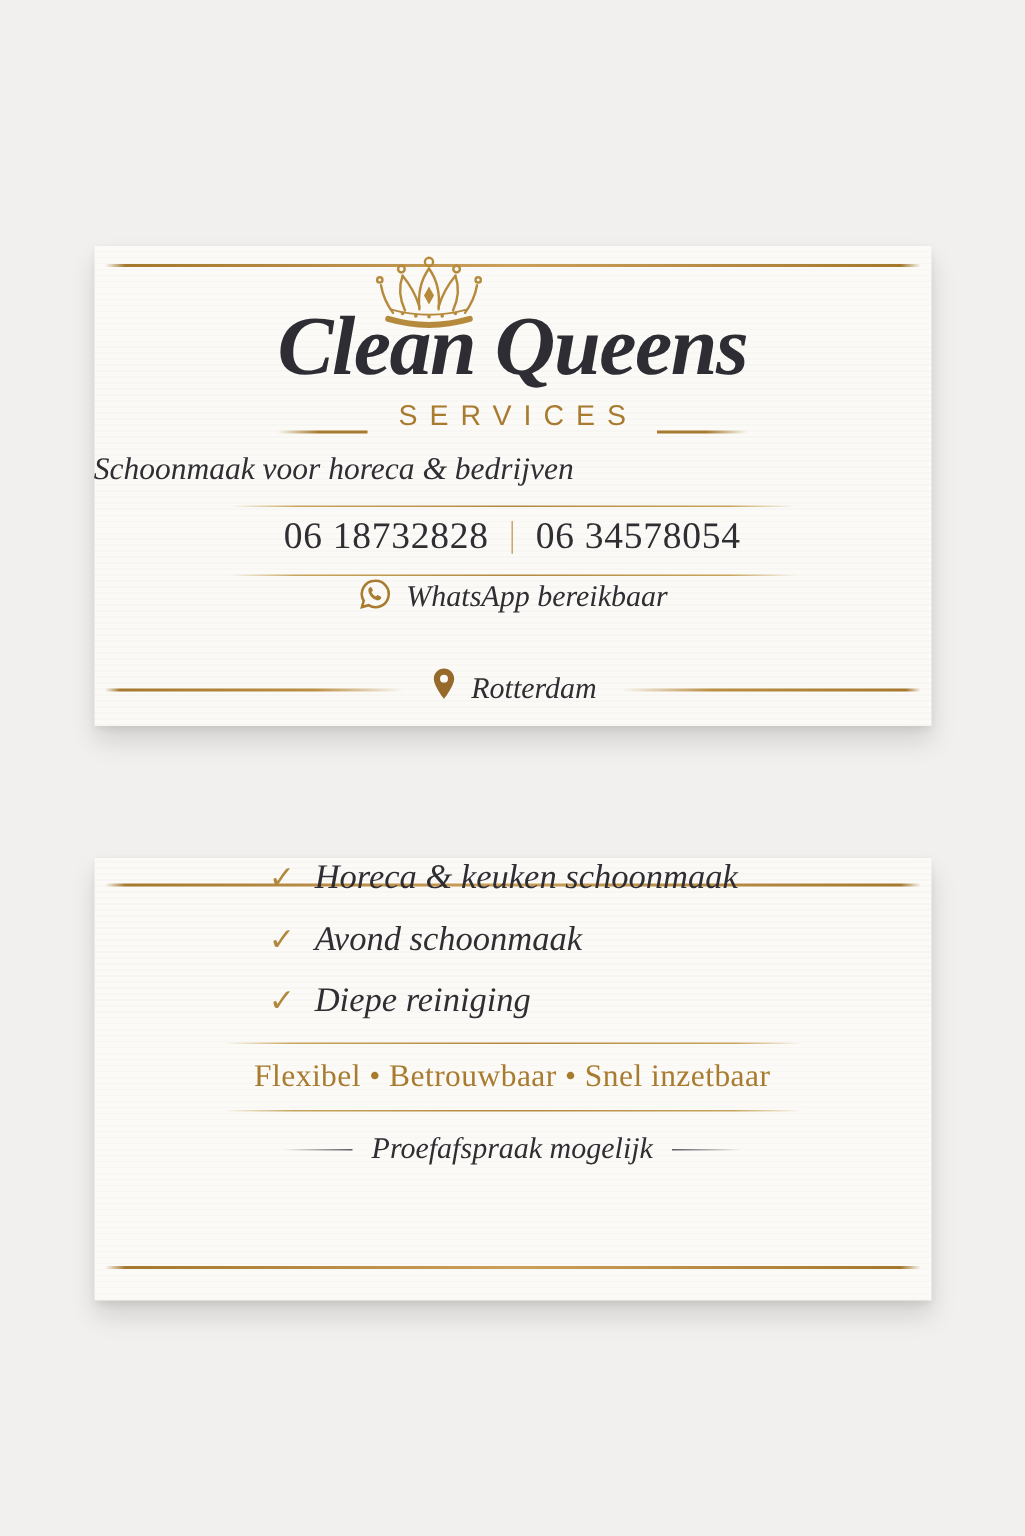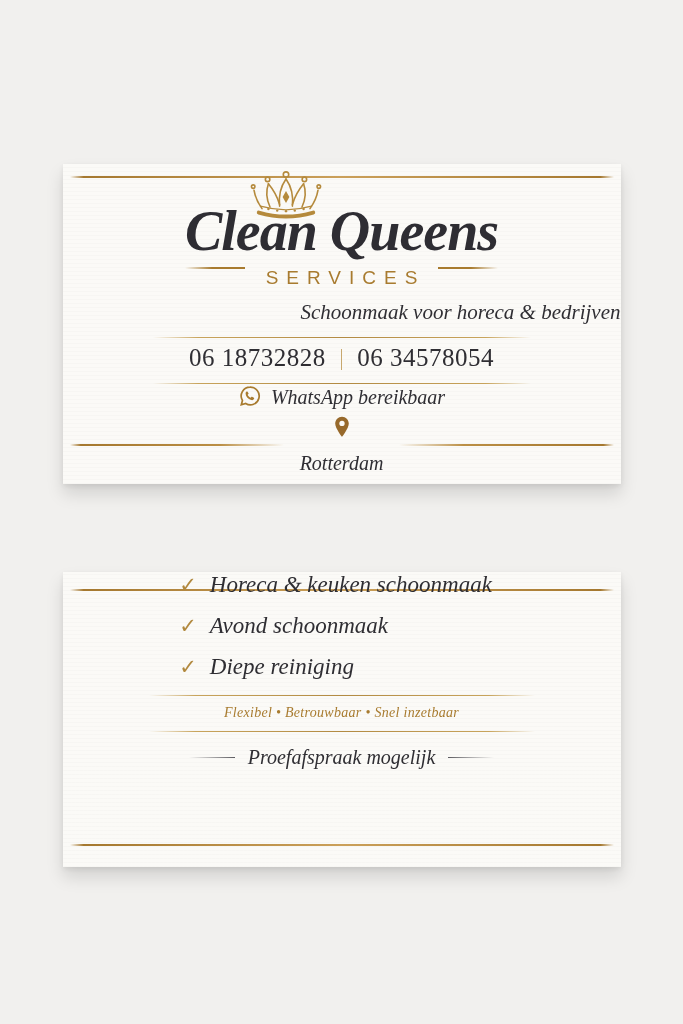--- a/index.html
+++ b/index.html
@@ -30,31 +30,31 @@
 
   
   .crown-wrap { width:96px; height:62px; margin:20px auto 0; transform:translateX(-56px); }
   .crown-wrap svg { width:100%; height:100%; }
 
   .brand-name {
     margin-top:-24px; text-align:center;
     font-style:italic; font-weight:bold; font-size:56px; line-height:1.05;
     color:#2e2d33; letter-spacing:-1px;
   }
-  .services-row { display:flex; align-items:flex-start; justify-content:center; gap:13px; margin-top:6px; }
+  .services-row { display:flex; align-items:flex-end; justify-content:center; gap:13px; margin-top:6px; }
   .services-dash { width:60px; height:2px; }
   .services-dash.left  { background:linear-gradient(90deg, rgba(168,123,47,0), #a87b2f 45%, #a87b2f); }
   .services-dash.right { background:linear-gradient(270deg, rgba(168,123,47,0), #a87b2f 45%, #a87b2f); }
   .services-text {
     font-family:"Liberation Sans", sans-serif;
     font-size:19px; letter-spacing:8px; text-indent:8px;
     color:#a87b2f; font-weight:400;
   }
   .tagline {
-    margin-top:11px; text-align:right;
+    margin-top:11px; text-align:left;
     font-style:italic; font-size:21px; color:#2f2e33;
   }
   .thin-rule {
     height:1px; margin:0 auto;
     background:linear-gradient(90deg, rgba(183,142,72,0), #c8a45c 12%, #b28a42 50%, #c8a45c 88%, rgba(183,142,72,0));
   }
   .rule-front { width:378px; }
   .rule-1 { margin-top:12px; }
   .rule-2 { margin-top:11px; }
   .phone-row {
@@ -67,41 +67,41 @@
   }
   .whatsapp-row svg { width:24px; height:24px; }
   .contact-label { font-style:italic; font-size:20px; color:#2f2e33; }
   .location-row {
     position:absolute; left:7px; right:7px; bottom:9px;
     display:flex; align-items:center;
   }
   .loc-line { flex:1; height:2px; }
   .loc-line.left  { background:linear-gradient(90deg, rgba(165,120,47,0), #a5782f 5%, #bb8f45 70%, rgba(165,120,47,0)); }
   .loc-line.right { background:linear-gradient(270deg, rgba(165,120,47,0), #a5782f 5%, #bb8f45 70%, rgba(165,120,47,0)); }
-  .loc-center { display:flex; align-items:center; gap:7px; padding:0 16px;flex-direction:column; }
+  .loc-center { display:flex; align-items:center; gap:7px; padding:0 16px; }
   .loc-center svg { width:22px; height:26px; }
 
   
   .back-heading {
     padding-top:42px; text-align:center;
     font-style:italic; font-size:21px; color:#2f2e33;
   }
   .checklist { width:fit-content; margin:18px auto 0; transform:translateX(-6px); }
   .check-item { display:flex; align-items:center; gap:13px; margin-bottom:15px; }
   .check-glyph {
     font-family:"DejaVu Sans", sans-serif;
     color:#b1883d; font-size:21px; font-weight:bold; line-height:1;
   }
   .check-label { font-style:italic; font-size:23px; color:#2f2e33; }
   .rule-back { width:386px; }
   .rule-3 { margin-top:4px; }
   .rule-4 { margin-top:10px; }
   .qualities {
     margin-top:9px; text-align:center;
-    font-style:italic; font-size:14px; color:#a87b2f; letter-spacing:0.3px;
+    font-size:21px; color:#a87b2f; letter-spacing:0.3px;
   }
   .footer-row { display:flex; align-items:center; justify-content:center; gap:13px; margin-top:14px; }
   .footer-dash { width:46px; height:1.5px; }
   .footer-dash.left  { background:linear-gradient(90deg, rgba(90,90,95,0), #5c5b60); }
   .footer-dash.right { background:linear-gradient(270deg, rgba(90,90,95,0), #5c5b60); }
   .footer-note { font-style:italic; font-size:20px; color:#2f2e33; }
 </style>
 </head>
 <body>
 

